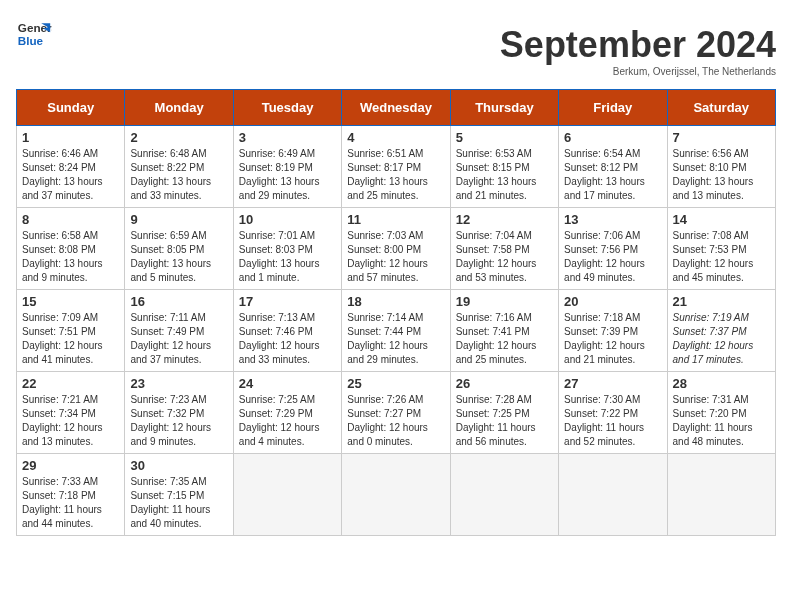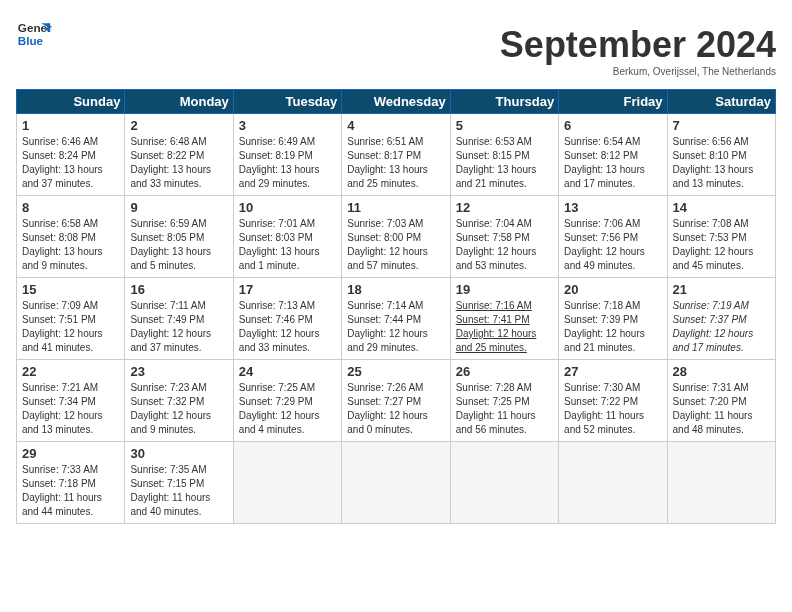--- a/index.html
+++ b/index.html
@@ -37,26 +37,26 @@
     .calendar-subtitle {
       font-size: 10px;
       color: #555;
     }
     table {
       width: 100%;
       border-collapse: collapse;
       table-layout: fixed;
     }
     th {
-      background: #0c4a6e;
+      background: #c2410c;
       color: #fff;
-      padding: 4px 4px;
+      padding: 10px 4px;
       font-size: 13px;
       font-weight: bold;
-      text-align: right;
+      text-align: center;
       border: 1px solid #1565c0;
     }
     td {
       border: 1px solid #ccc;
       vertical-align: top;
       padding: 4px 5px;
       height: 80px;
       font-size: 10.5px;
       color: #333;
       background: #fff;
@@ -233,21 +233,21 @@
         </td>
         <td>
           <span class="day-number">18</span>
           <div class="day-info" style="white-space: pre-line;">Sunrise: 7:14 AM
 Sunset: 7:44 PM
 Daylight: 12 hours
 and 29 minutes.</div>
         </td>
         <td>
           <span class="day-number">19</span>
-          <div class="day-info" style="white-space: pre-line; text-decoration: underline;">Sunrise: 7:16 AM
+          <div class="day-info" style="white-space: pre-line;">Sunrise: 7:16 AM
 Sunset: 7:41 PM
 Daylight: 12 hours
 and 25 minutes.</div>
         </td>
         <td>
           <span class="day-number">20</span>
           <div class="day-info" style="white-space: pre-line;">Sunrise: 7:18 AM
 Sunset: 7:39 PM
 Daylight: 12 hours
 and 21 minutes.</div>

